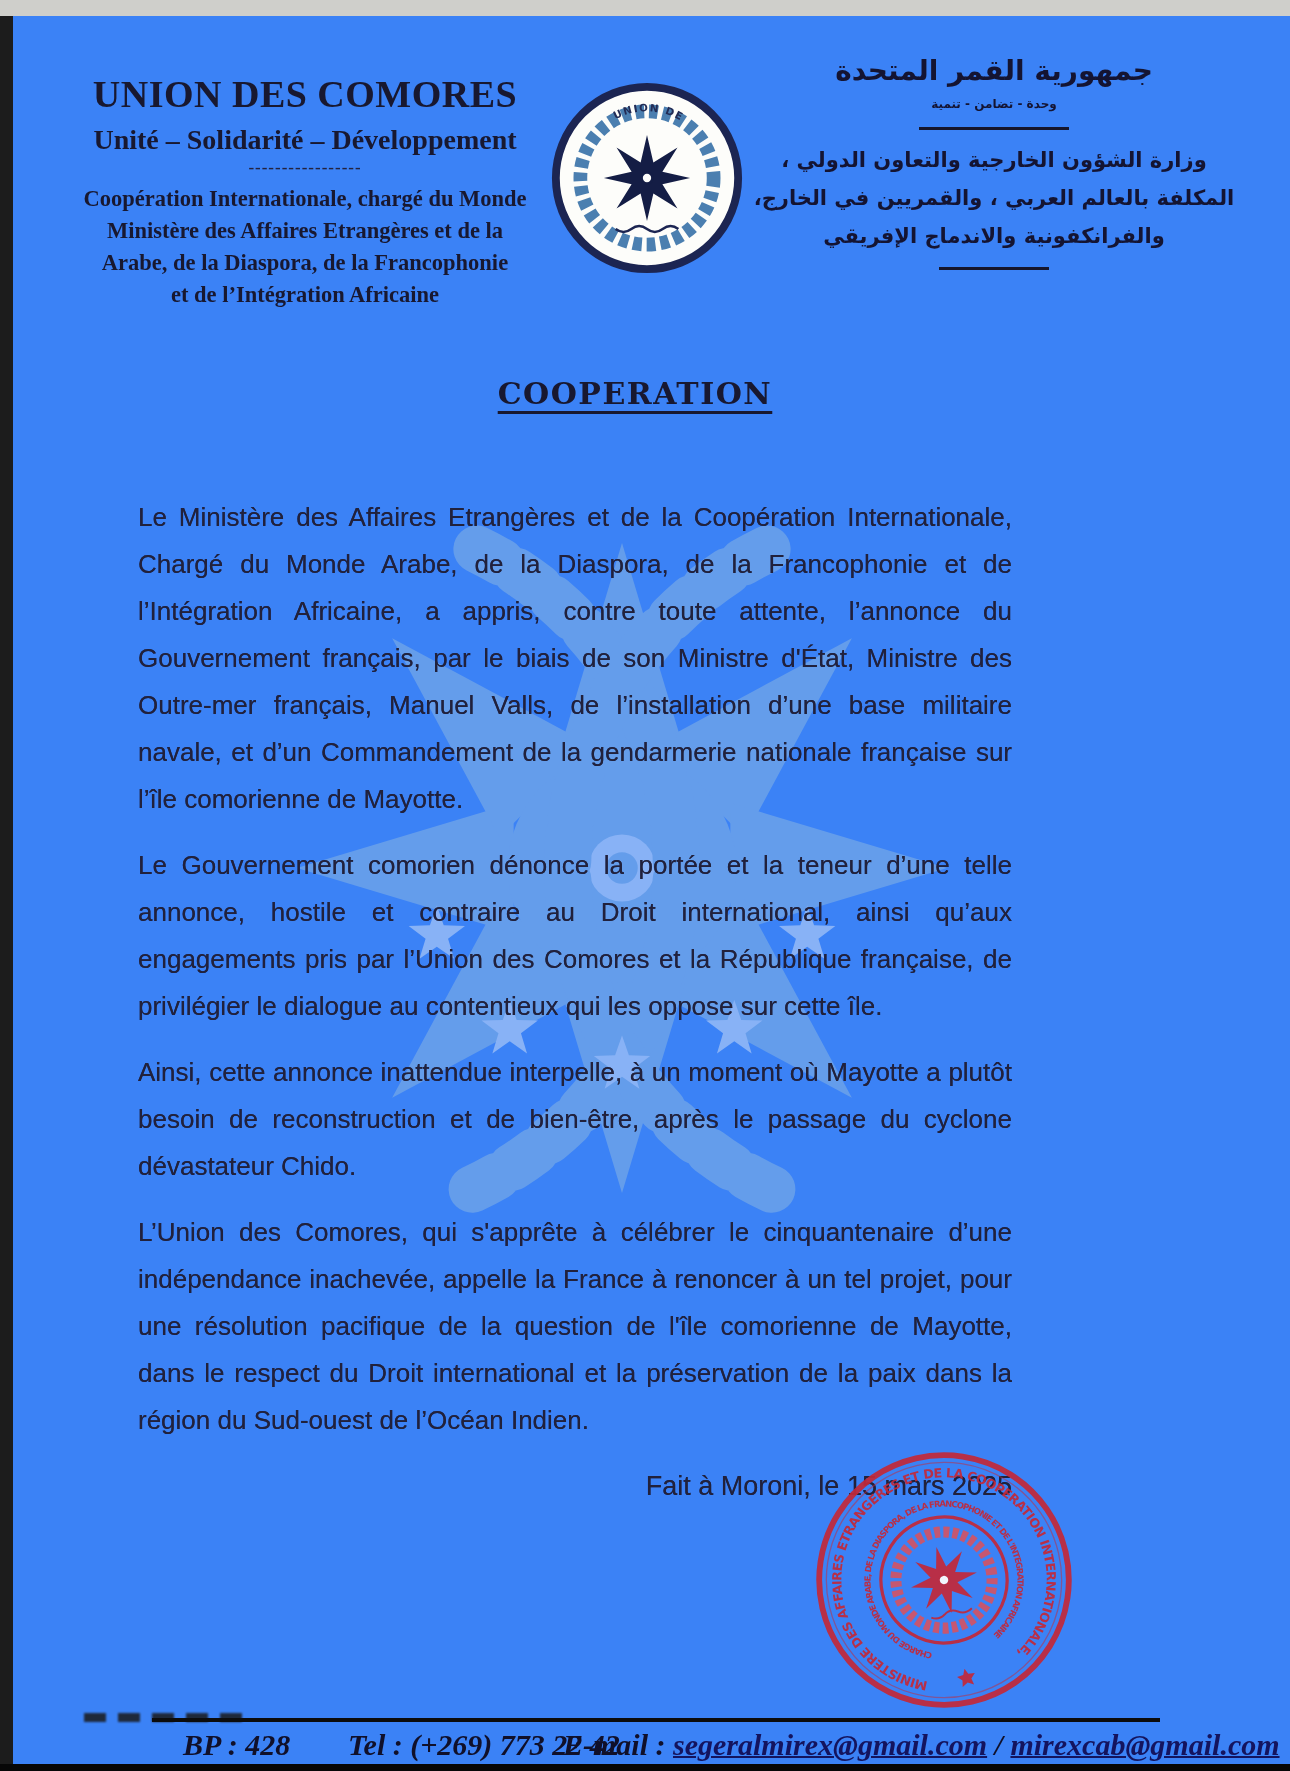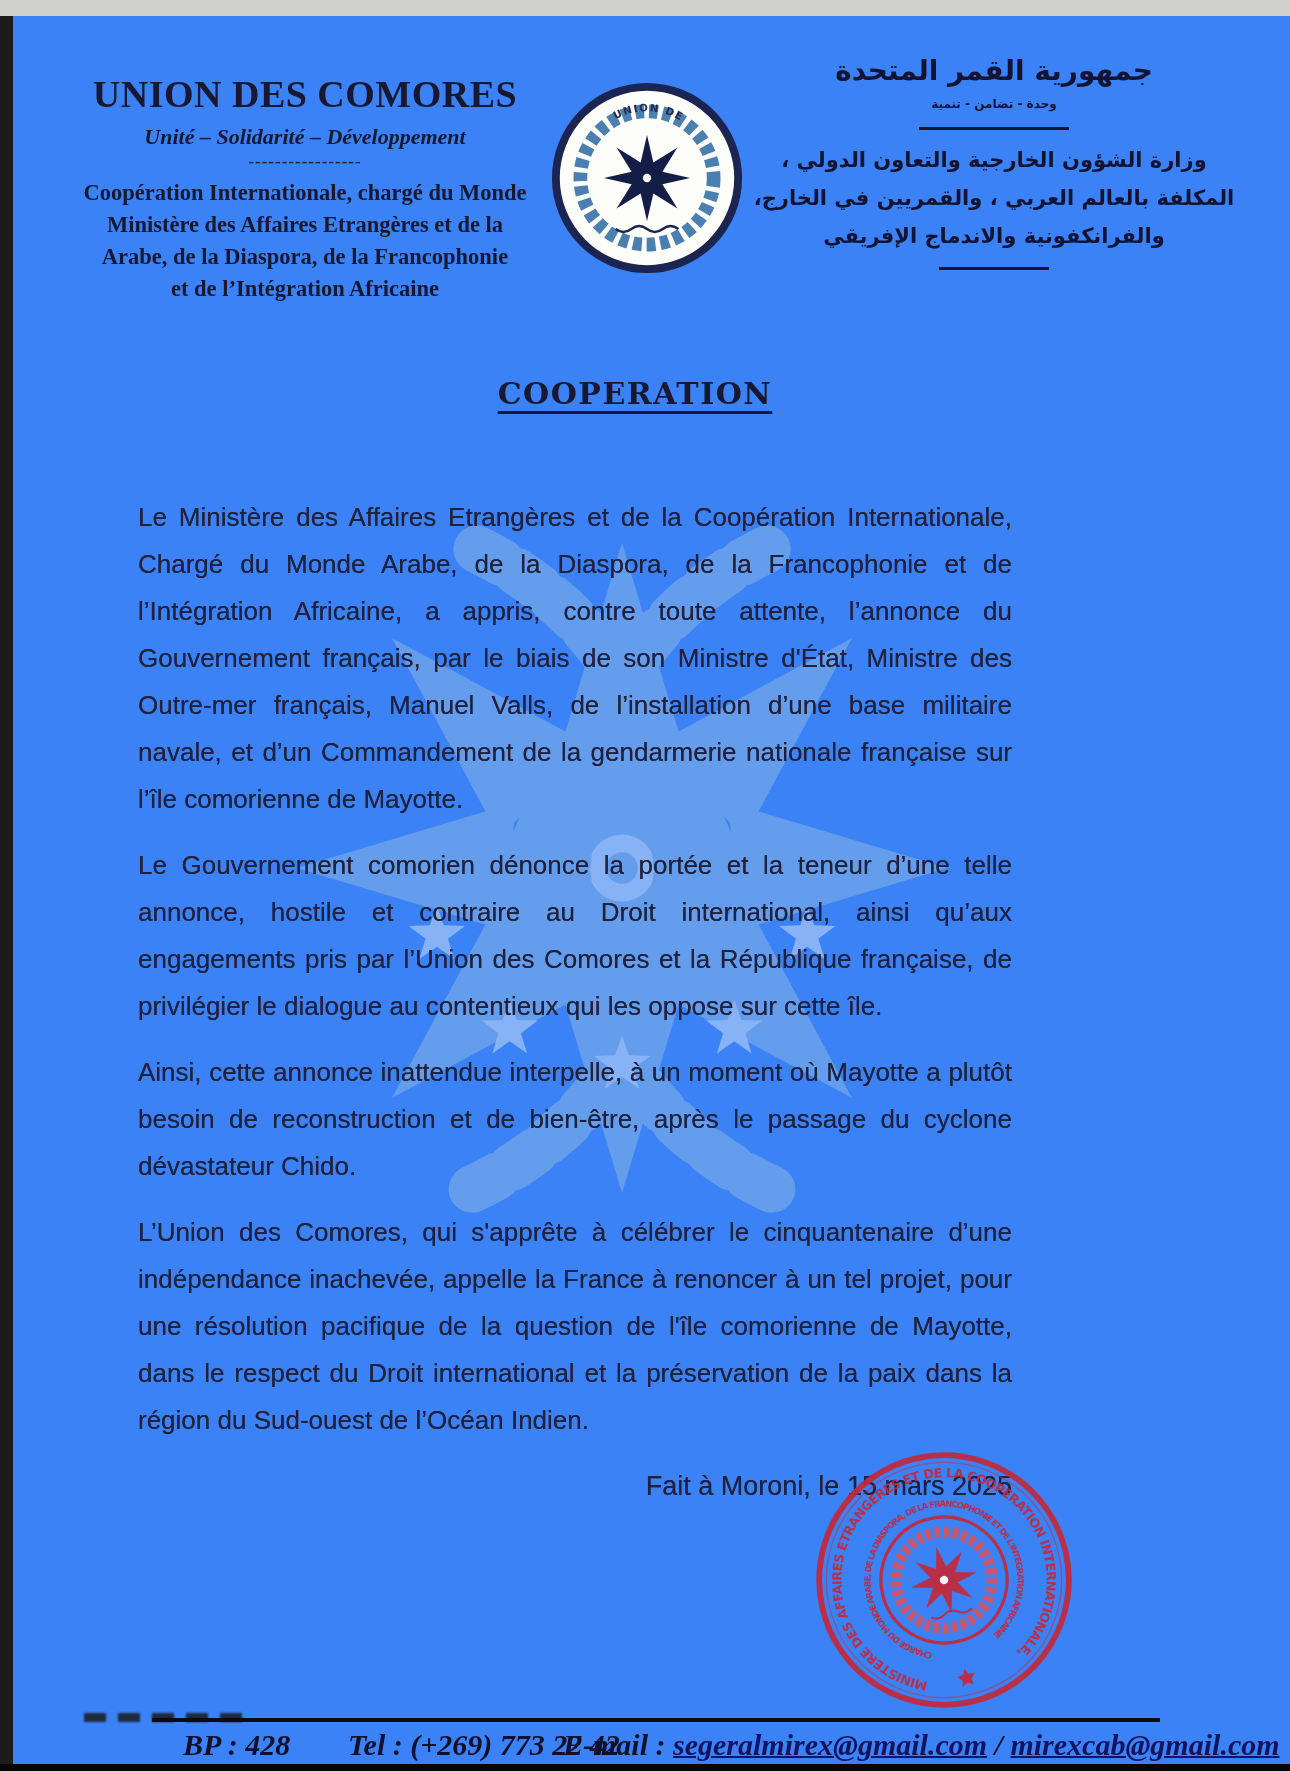--- a/index.html
+++ b/index.html
@@ -8,21 +8,21 @@
   
   .edge-left{position:absolute;left:0;top:0;width:13px;height:100%;background:#1c1c1c;z-index:6;}
   .edge-bottom{position:absolute;left:0;top:1748px;width:100%;height:23px;background:#070707;z-index:6;}
 
   
   .watermark{position:absolute;left:228px;top:458px;width:788px;height:788px;opacity:.40;z-index:0;}
 
   
   .hdr-left{position:absolute;left:58px;top:56px;width:494px;text-align:center;color:#181830;z-index:1;}
   .hdr-left .title{font-size:38px;font-weight:bold;letter-spacing:.5px;}
-  .hdr-left .motto{font-size:22px;font-weight:bold;font-style:italic;margin-top:8px;}
+  .hdr-left .motto{font-size:28px;font-weight:bold;margin-top:8px;}
   .hdr-left .dashes{font-size:17px;font-weight:bold;letter-spacing:1px;margin-top:2px;color:#23233f;}
   .hdr-left .ministry{font-size:22.5px;font-weight:bold;line-height:1.42;margin-top:5px;}
   .logo-wrap{position:absolute;left:549px;top:64px;width:196px;height:196px;z-index:1;}
   .hdr-right{position:absolute;left:750px;top:38px;width:488px;text-align:center;direction:rtl;
              font-family:"DejaVu Sans",sans-serif;color:#141432;z-index:1;}
   .hdr-right .ar-title{font-size:28px;font-weight:bold;}
   .hdr-right .ar-motto{font-size:12px;font-weight:bold;margin-top:10px;}
   .hdr-right .rule{width:150px;height:3px;background:#16162c;margin:16px auto 12px auto;}
   .hdr-right .rule2{width:110px;height:3px;background:#16162c;margin:12px auto 0 auto;}
   .hdr-right .ar-line{font-size:21px;font-weight:bold;line-height:1.8;}

